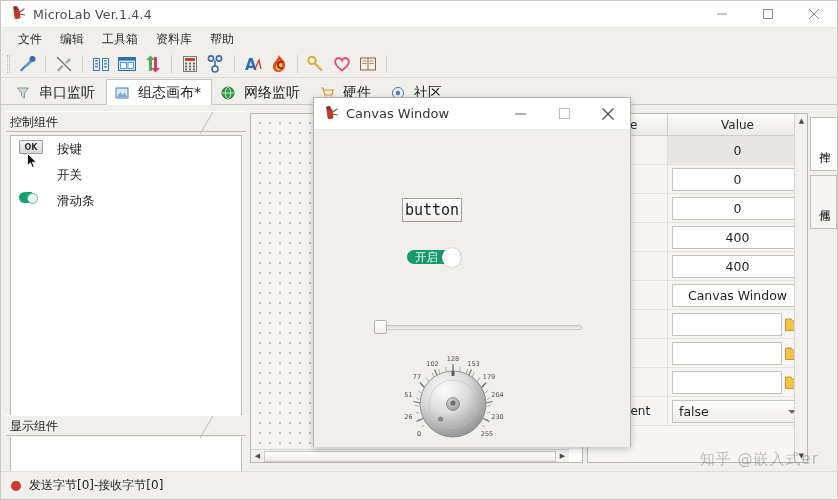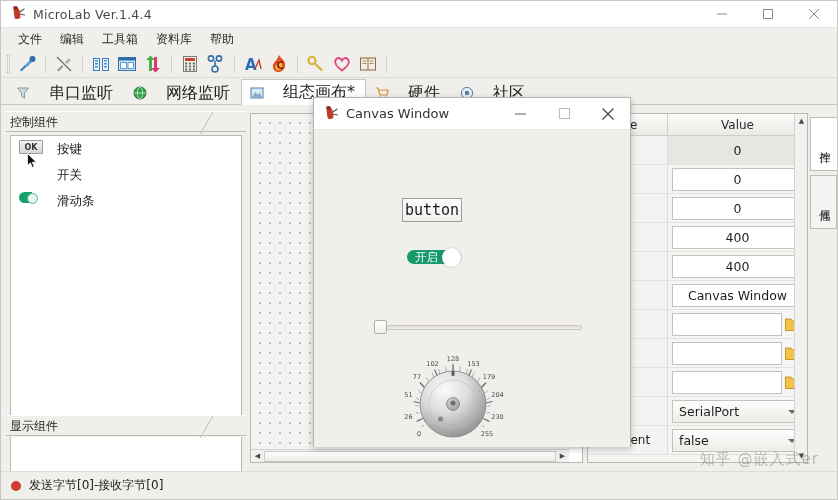--- a/index.html
+++ b/index.html
@@ -88,23 +88,23 @@
 
   
   #tabstrip {
     position: absolute; left: 0; top: 77px; width: 836px; height: 27px;
     background: #f0efeb;
     display: flex; align-items: flex-end; padding-left: 6px;
     border-bottom: 1px solid #c9c7c2;
   }
   .tab {
     height: 25px; display: flex; align-items: center;
-    padding: 0 10px 0 8px; font-size: 16px; color: #222;
+    padding: 0 10px 0 8px; font-size: 14px; color: #222;
     border: 1px solid transparent; border-bottom: none;
-    position: relative; top: 1px; gap: 19px;
+    position: relative; top: 1px; gap: 9px;
   }
   .tab.active {
     background: #ffffff; border-color: #c9c7c2;
     height: 26px; z-index: 3;
   }
   .tab-ico { width: 14px; height: 14px; display:block; }
 
   
   #leftpanel {
     position: absolute; left: 5px; top: 110px; width: 240px; height: 352px;
@@ -503,34 +503,34 @@
     <div class="tb-sep"></div>
   </div>
 
   <div id="tabstrip">
     <div class="tab">
       <svg class="tab-ico" viewBox="0 0 14 14">
         <path d="M1.5 2 L12.5 2 L8.5 7 L8.5 12 L5.5 10 L5.5 7 Z" fill="#cfd8dd" stroke="#8b979e"></path>
       </svg>
       <span>串口监听</span>
     </div>
+    <div class="tab active">
+      <svg class="tab-ico" viewBox="0 0 14 14">
+        <rect x="1" y="2" width="12" height="10" fill="#dbe9f5" stroke="#4a7fae"></rect>
+        <path d="M2 11 L5.5 6 L7.5 9 L9.5 6.5 L12 11 Z" fill="#7fa9cf"></path>
+      </svg>
+      <span>组态画布*</span>
+    </div>
     <div class="tab">
       <svg class="tab-ico" viewBox="0 0 14 14">
         <circle cx="7" cy="7" r="6" fill="#2f9e44" stroke="#1b6b2c"></circle>
         <ellipse cx="7" cy="7" rx="2.6" ry="6" fill="none" stroke="#bfe6c6"></ellipse>
         <line x1="1" y1="7" x2="13" y2="7" stroke="#bfe6c6"></line>
       </svg>
       <span>网络监听</span>
-    </div>
-    <div class="tab active">
-      <svg class="tab-ico" viewBox="0 0 14 14">
-        <rect x="1" y="2" width="12" height="10" fill="#dbe9f5" stroke="#4a7fae"></rect>
-        <path d="M2 11 L5.5 6 L7.5 9 L9.5 6.5 L12 11 Z" fill="#7fa9cf"></path>
-      </svg>
-      <span>组态画布*</span>
     </div>
     <div class="tab">
       <svg class="tab-ico" viewBox="0 0 14 14">
         <path d="M1 2 L3 2 L5 9 L12 9 L13 4 L4 4" fill="none" stroke="#e08a2e" stroke-width="1.2"></path>
         <circle cx="5.5" cy="11.6" r="1.2" fill="#e08a2e"></circle>
           <circle cx="11" cy="11.6" r="1.2" fill="#e08a2e"></circle>
       </svg>
       <span>硬件</span>
     </div>
     <div class="tab">
@@ -664,29 +664,20 @@
             <div class="val-input leftal"></div>
             <svg class="folder-ico" viewBox="0 0 18 16">
               <path d="M0.5 3 L6 3 L7.5 5 L17.5 5 L17.5 14.5 L0.5 14.5 Z" fill="#f3c24a" stroke="#c79a26"></path>
               <circle cx="12.5" cy="9.5" r="2.4" fill="#6a4a33"></circle>
               <path d="M8.6 15 C8.6 11.8 16.4 11.8 16.4 15 Z" fill="#4f7bb0"></path>
             </svg>
           </div>
         </div>
       </div>
 
-      <div class="prop-row">
-        <div class="name">ode</div>
-        <div class="val">
-          <div class="val-select">
-            <span>SerialPort</span>
-            <span class="caret"></span>
-          </div>
-        </div>
-      </div>
 
       <div class="prop-row">
         <div class="name">KeyEvent</div>
         <div class="val">
           <div class="val-select">
             <span>false</span>
             <span class="caret"></span>
           </div>
         </div>
       </div>

